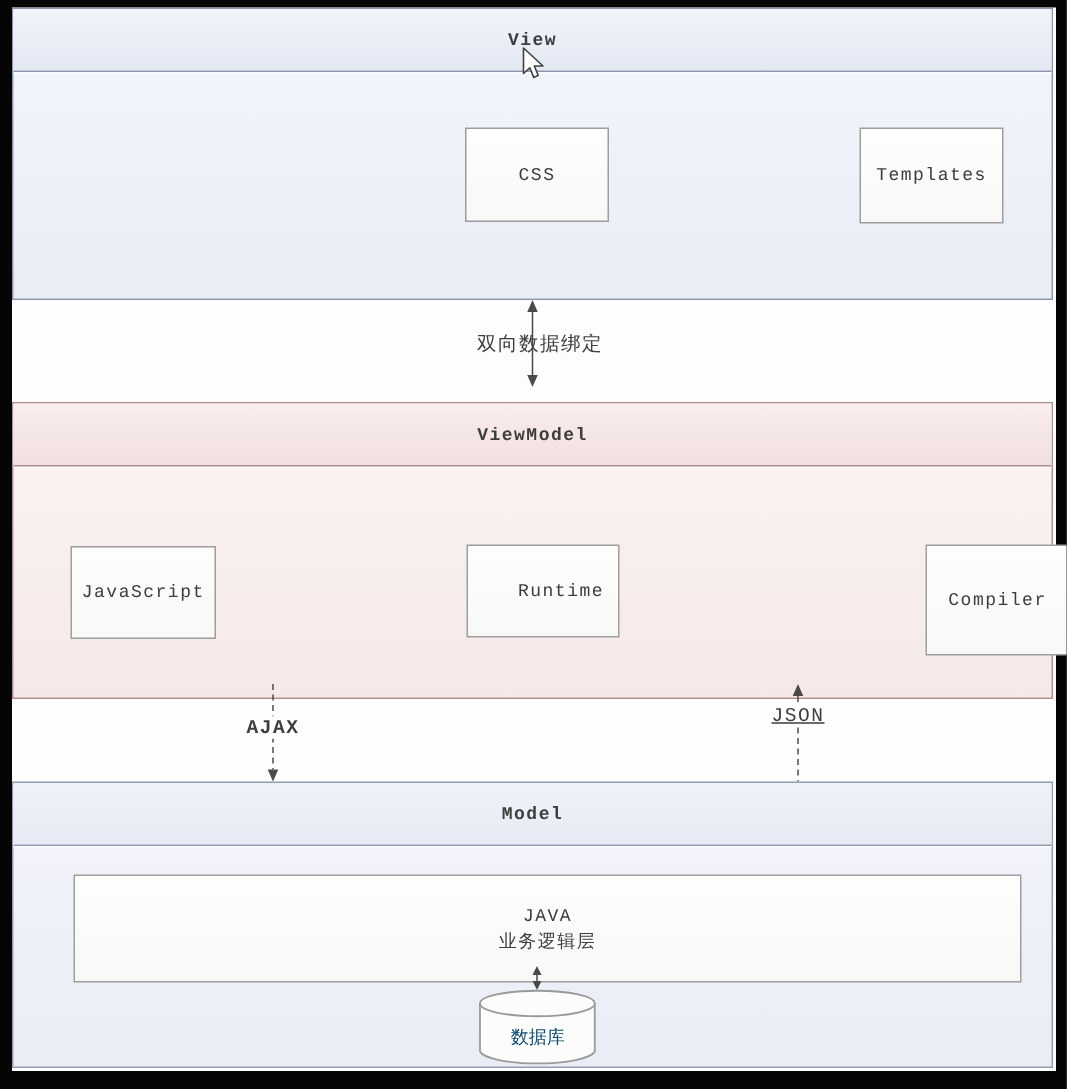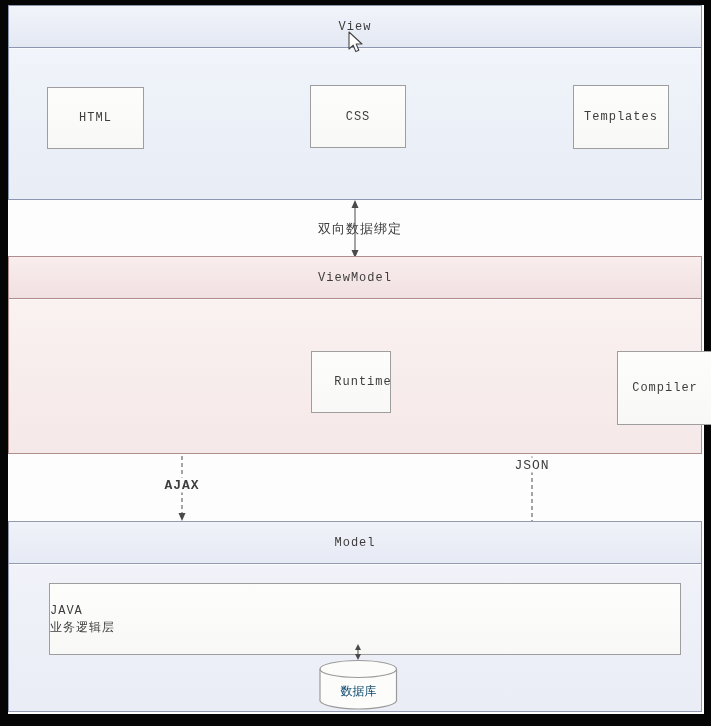--- a/index.html
+++ b/index.html
@@ -31,41 +31,42 @@
     width: 694px;
     box-sizing: border-box;
   }
   .section-view {
     top: 0;
     height: 195px;
     border: 1px solid #8d96af;
     background: linear-gradient(180deg, #f6f8fc 0%, #eef2f9 40%, #e8edf6 100%);
   }
   .section-viewmodel {
-    top: 251px;
+    top: 263px;
     height: 198px;
     border: 1px solid #b18e8e;
     background: linear-gradient(180deg, #fcf5f5 0%, #f9efef 40%, #f5e8e8 100%);
   }
   .section-model {
     top: 516px;
     height: 191px;
     border: 1px solid #949bb1;
     background: linear-gradient(180deg, #f4f5fb 0%, #eff1f8 40%, #eaedf6 100%);
   }
   .section-header {
     position: absolute;
     left: 0; top: 0; right: 0;
     height: 41px;
     display: flex;
     align-items: center;
     justify-content: center;
     font-size: 12px;
     color: #3d3d3d;
     letter-spacing: 1px;
+    font-weight: bold;
   }
   .section-view .section-header {
     background: linear-gradient(180deg, #f2f4fa, #e3e8f3);
     border-bottom: 1px solid #8d96af;
     box-shadow: 0 1px 0 #fafbfe;
   }
   .section-viewmodel .section-header {
     background: linear-gradient(180deg, #f9eded, #f1e0e1);
     border-bottom: 1px solid #b18e8e;
     box-shadow: 0 1px 0 #fdf8f8;
@@ -92,21 +93,21 @@
     position: absolute;
     left: 40px;
     top: 61px;
     width: 632px;
     height: 72px;
     box-sizing: border-box;
     border: 1px solid #9e9e9e;
     background: linear-gradient(180deg, #fdfdfc 0%, #f8f8f6 100%);
     display: flex;
     flex-direction: column;
-    align-items: flex-start;
+    align-items: center;
     justify-content: center;
     font-size: 12px;
     color: #3d3d3d;
     letter-spacing: 1px;
     line-height: 16px;
   }
   .connector {
     position: absolute;
   }
   .connector-label {
@@ -149,49 +150,49 @@
   }
 </style>
 </head>
 <body>
 
 <div class="frame">
   <div class="stage">
 
     <div class="section section-view">
       <div class="section-header">View</div>
-      <div class="node-box" style="left:38px; top:81px; width:97px; height:62px;">HTML</div>
       <div class="node-box" style="left:301px; top:79px; width:96px; height:63px;">CSS</div>
       <div class="node-box" style="left:564px; top:79px; width:96px; height:64px;">Templates</div>
     </div>
 
     <svg class="connector" style="left:341px; top:195px;" width="12" height="58">
       <line x1="6" y1="6" x2="6" y2="52" stroke="#4a4a4a" stroke-width="1"></line>
       <polygon points="6,0 2.5,8 9.5,8" fill="#4a4a4a"></polygon>
       <polygon points="6,58 2.5,50 9.5,50" fill="#4a4a4a"></polygon>
     </svg>
     <div class="connector-label cjk" style="left:352px; top:224px;">双向数据绑定</div>
 
     <div class="section section-viewmodel">
       <div class="section-header">ViewModel</div>
-      <div class="node-box" style="left:302px; top:94px; width:80px; height:62px;padding-left:24px;">Runtime</div>
+      <div class="node-box" style="left:38px; top:95px; width:97px; height:62px;">JavaScript</div>
+      <div class="node-box" style="left:302px; top:94px; width:102px; height:62px;padding-left:24px;">Runtime</div>
       <div class="node-box" style="left:564px; top:94px; width:96px; height:74px;margin-left:44px;">Compiler</div>
     </div>
 
     <svg class="connector" style="left:168px; top:451px;" width="12" height="65">
       <line x1="6" y1="0" x2="6" y2="57" stroke="#4a4a4a" stroke-width="1" stroke-dasharray="4,3"></line>
       <polygon points="6,65 2.5,57 9.5,57" fill="#4a4a4a"></polygon>
     </svg>
     <div class="connector-label label-masked" style="left:174px; top:480px;font-weight:bold;">AJAX</div>
 
     <svg class="connector" style="left:518px; top:451px;" width="12" height="65">
       <line x1="6" y1="8" x2="6" y2="65" stroke="#4a4a4a" stroke-width="1" stroke-dasharray="4,3"></line>
       <polygon points="6,0 2.5,8 9.5,8" fill="#4a4a4a"></polygon>
     </svg>
-    <div class="connector-label label-masked" style="left:524px; top:460px;">JSON</div>
+    <div class="connector-label label-masked" style="left:524px; top:472px;text-decoration:underline;">JSON</div>
 
     <div class="section section-model">
       <div class="section-header">Model</div>
       <div class="java-box">
         <span class="mono">JAVA</span>
         <span class="cjk">业务逻辑层</span>
       </div>
     </div>
 
     <svg class="connector" style="left:344px; top:639px;" width="12" height="16">

